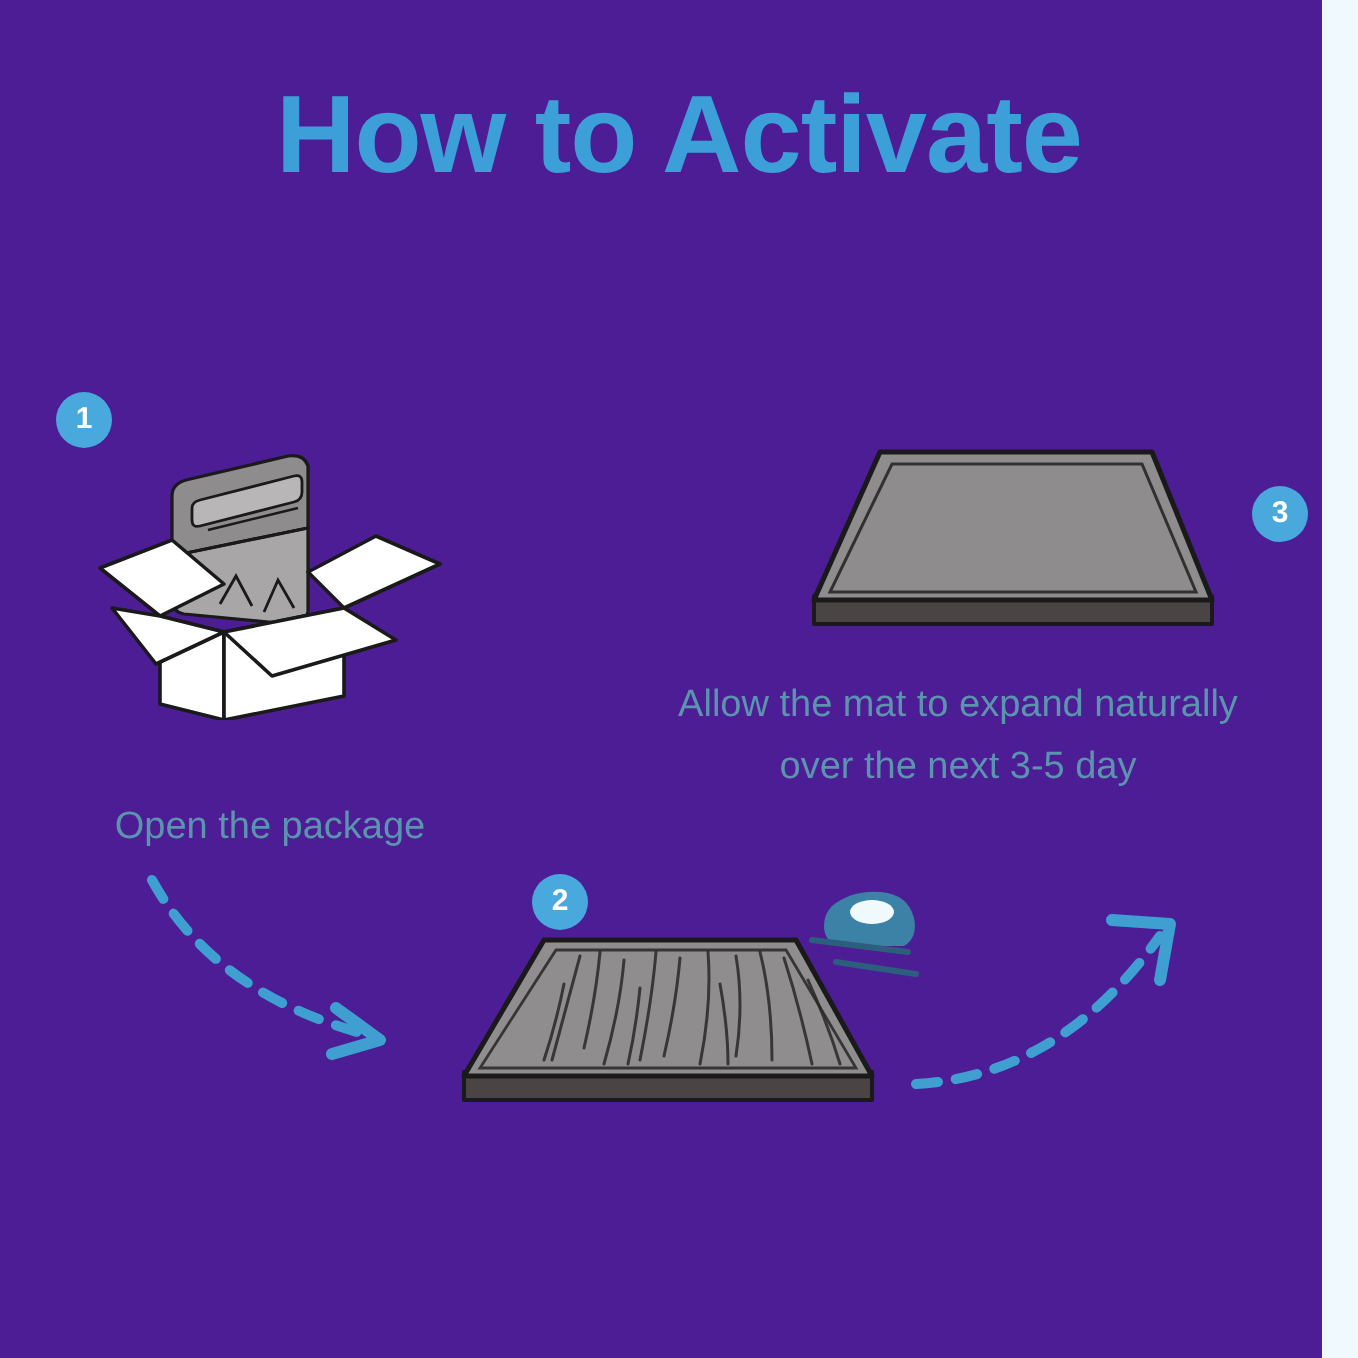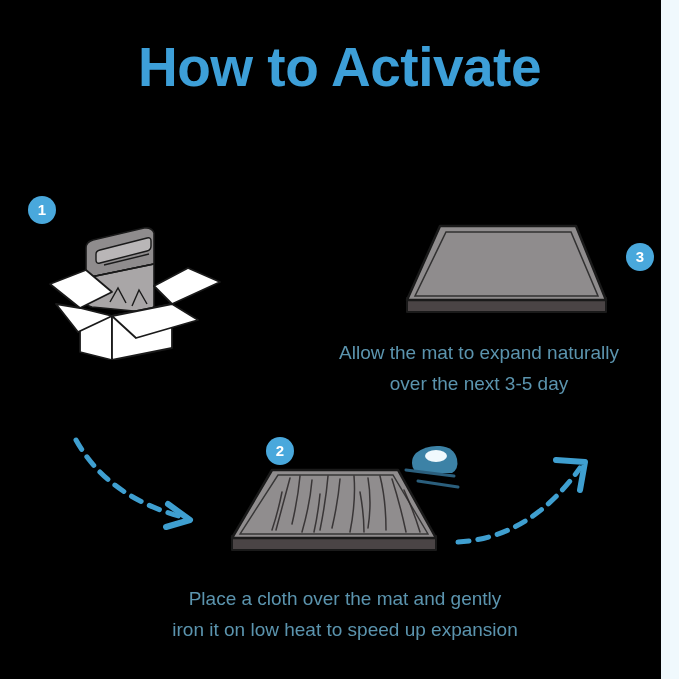--- a/index.html
+++ b/index.html
@@ -10,21 +10,21 @@
     width: 679px;
     height: 679px;
     background: #f0f9fd;
     font-family: "Liberation Sans", sans-serif;
     overflow: hidden;
   }
   #infographic {
     position: relative;
     width: 661px;
     height: 679px;
-    background: #000000;
+    background: #4c1d95;
   }
 
   
   .title {
     position: absolute;
     top: 28px;
     left: 0;
     width: 679px;
     text-align: center;
     color: #3d9fd8;
@@ -119,20 +119,21 @@
       <path d="M32 88 L2 64 L38 50 L64 72 Z" fill="#ffffff" stroke="#1a1a1a" stroke-width="1.8" stroke-linejoin="round"></path>
 
       <path d="M106 66 L140 48 L172 62 L124 84 Z" fill="#ffffff" stroke="#1a1a1a" stroke-width="1.8" stroke-linejoin="round"></path>
 
       <path d="M32 88 L8 84 L30 112 L64 96 Z" fill="#ffffff" stroke="#1a1a1a" stroke-width="1.8" stroke-linejoin="round"></path>
 
       <path d="M64 96 L124 84 L150 100 L88 118 Z" fill="#ffffff" stroke="#1a1a1a" stroke-width="1.8" stroke-linejoin="round"></path>
     </g>
   </svg>
 
+  <div class="caption" id="caption-1">Open the package</div>
 
   <svg class="art" id="arrow-left" width="160" height="110" viewBox="0 0 160 110">
     <path d="M8 8 Q40 66 118 86" fill="none" stroke="#3f9fd0" stroke-width="5" stroke-linecap="round" stroke-dasharray="11 9"></path>
     <path d="M100 72 L122 88 L98 95" fill="none" stroke="#3f9fd0" stroke-width="6" stroke-linecap="round" stroke-linejoin="round"></path>
   </svg>
 
   <div class="badge" id="badge-2">2</div>
 
   <svg class="art" id="art-mat2" width="230" height="130" viewBox="0 0 230 130">
 
@@ -159,22 +160,20 @@
     </g>
   </svg>
 
   <svg class="art" width="62" height="48" viewBox="0 0 62 48" style="left:400px; top:443px;">
     <path d="M16 10 Q26 2 40 3 Q54 4 57 16 Q59 26 52 30 L20 30 Q12 28 12 20 Q12 14 16 10 Z" fill="#3c82a6"></path>
     <ellipse cx="36" cy="13" rx="11" ry="6" fill="#f0f9fd"></ellipse>
     <path d="M6 27 L54 33" fill="none" stroke="#2b5f7d" stroke-width="3" stroke-linecap="round"></path>
     <path d="M18 38 L58 44" fill="none" stroke="#2b5f7d" stroke-width="3" stroke-linecap="round"></path>
   </svg>
 
-  <div class="caption" id="caption-2">Place a cloth over the mat and gently
-iron it on low heat to speed up expansion</div>
 
   <svg class="art" id="arrow-right" width="150" height="110" viewBox="0 0 150 110">
     <path d="M6 100 Q78 96 128 26" fill="none" stroke="#3f9fd0" stroke-width="5" stroke-linecap="round" stroke-dasharray="11 9"></path>
     <path d="M104 18 L133 20 L128 48" fill="none" stroke="#3f9fd0" stroke-width="6" stroke-linecap="round" stroke-linejoin="round"></path>
   </svg>
 
   <div class="badge" id="badge-3">3</div>
 
   <svg class="art" id="art-mat3" width="215" height="105" viewBox="0 0 215 105">
 

